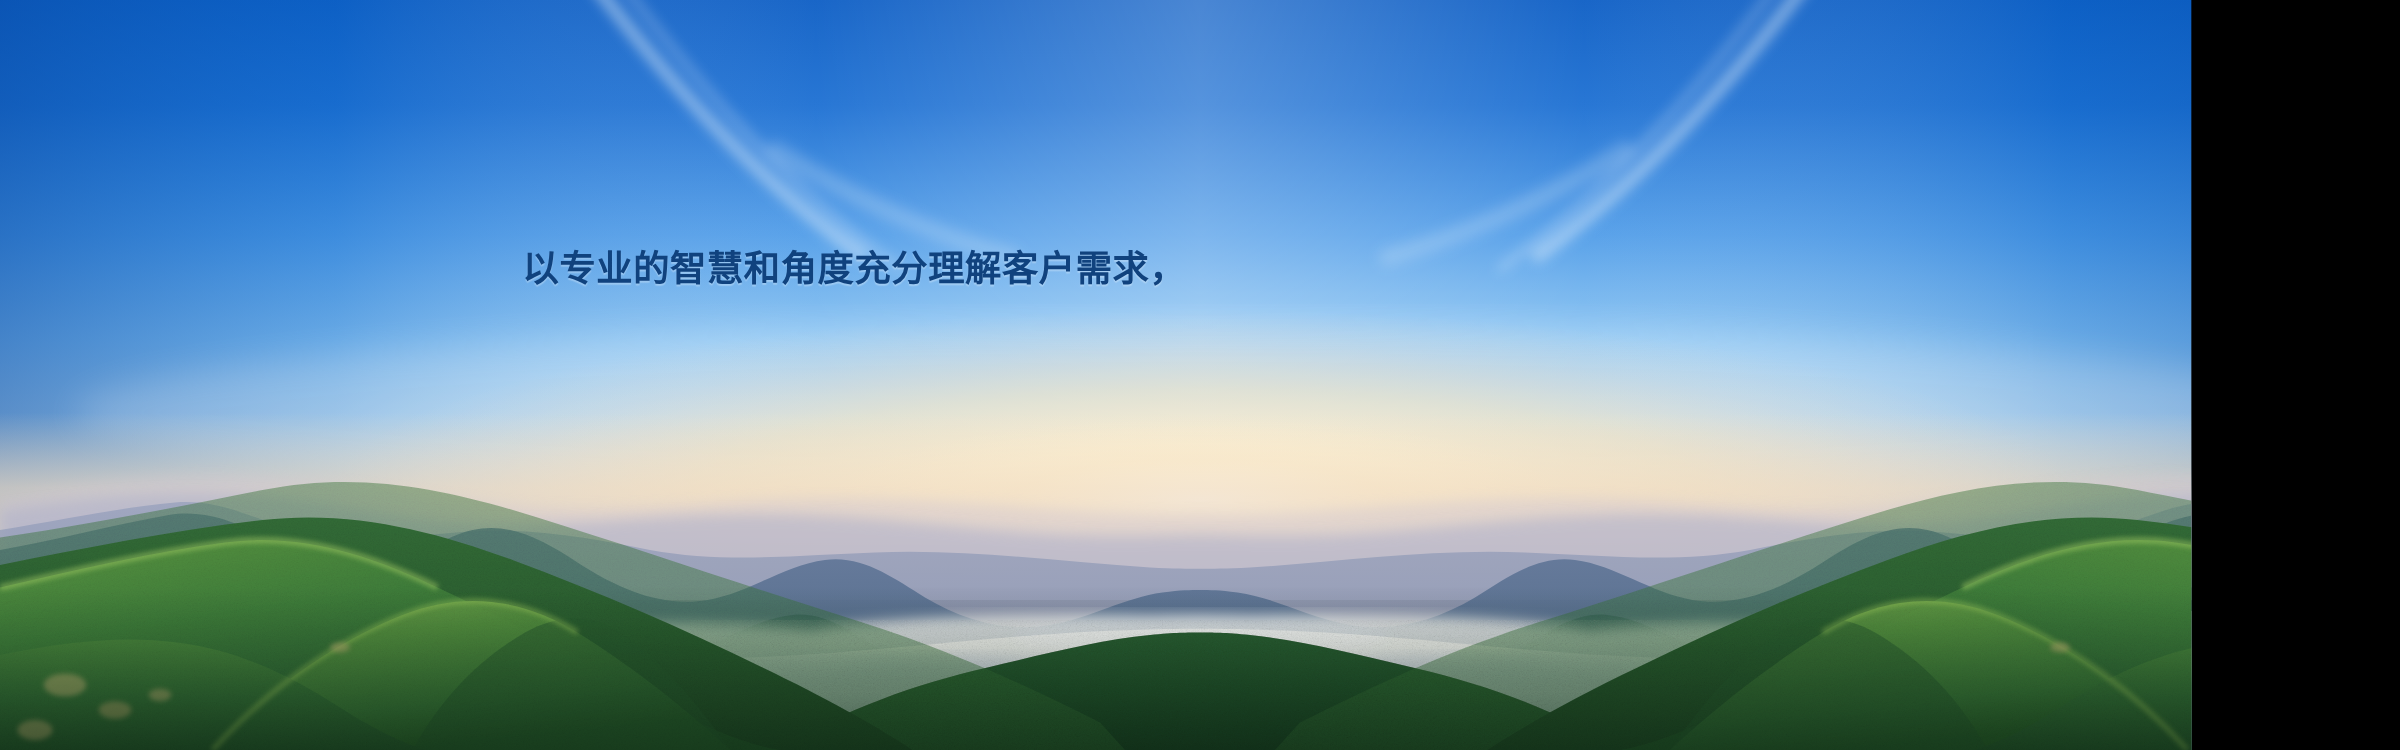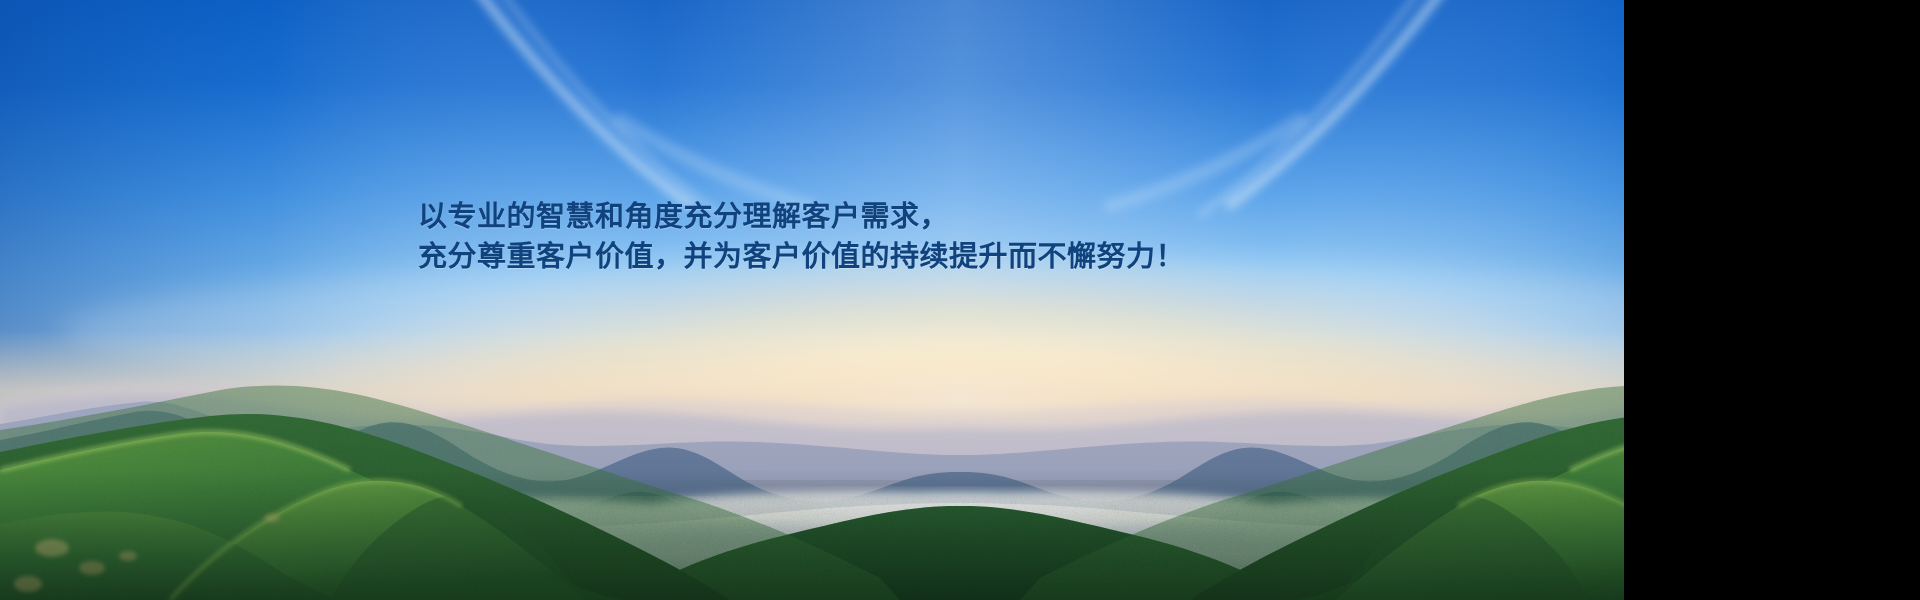--- a/index.html
+++ b/index.html
@@ -7,21 +7,21 @@
     margin: 0;
     padding: 0;
     background: #000;
   }
   body {
     font-family: "Liberation Sans", "DejaVu Sans", sans-serif;
   }
 
   #banner {
     position: relative;
-    width: 1624px;
+    width: 1753px;
     height: 600px;
     overflow: hidden;
     user-select: none;
   }
 
   #scene {
     position: absolute;
     inset: 0;
     width: 1920px;
     height: 600px;
@@ -355,16 +355,15 @@
           <ellipse cx="1648" cy="518" rx="8" ry="4" fill="#b8aa70"></ellipse>
         </g>
       </g>
 
       <rect x="0" y="470" width="1920" height="130" fill="url(#botShade)"></rect>
     </g>
   </svg>
 
   <div class="headline">
     <span class="headline-line">以专业的智慧和角度充分理解客户需求，</span>
-    <span class="headline-line">充分尊重客户价值，并为客户价值的持续提升而不懈努力！</span>
   </div>
 
 </div>
 
 </body></html>

